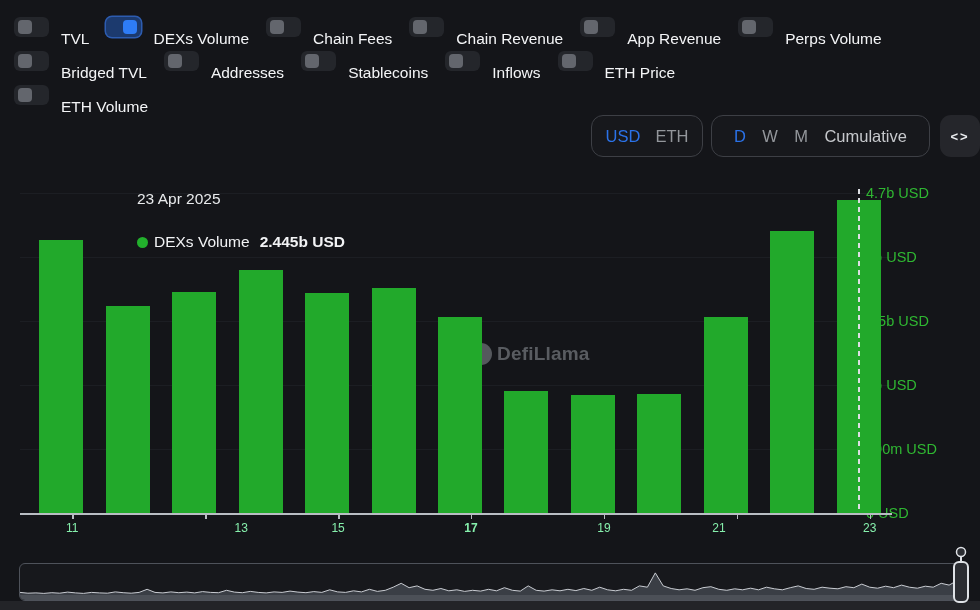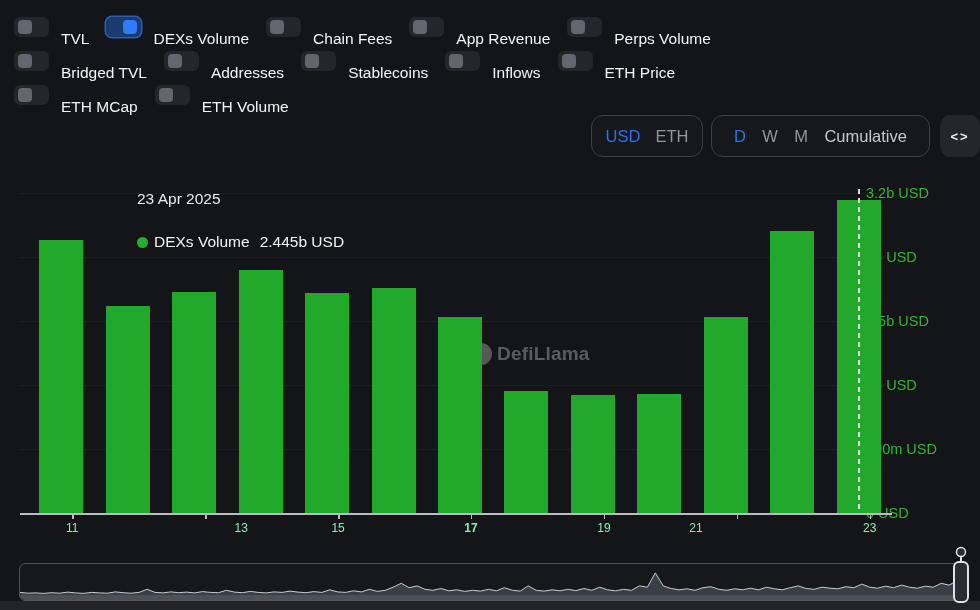--- a/index.html
+++ b/index.html
@@ -62,21 +62,21 @@
   .x-label { position: absolute; top: 521px; font-size: 12px; color: #86efac; transform: translateX(-50%); z-index: 4; }
   .crosshair {
     position: absolute; top: 189px; width: 2px; height: 324px; z-index: 5;
     background: repeating-linear-gradient(180deg, #dcdee2 0 5px, transparent 5px 9px);
   }
   .tooltip { position: absolute; left: 137px; top: 190px; z-index: 6; }
   .tooltip .tt-date { font-size: 15.5px; color: #e8eaec; margin-bottom: 25px; }
   .tooltip .tt-line { display: flex; align-items: center; font-size: 15.5px; color: #f2f3f5; }
   .tt-dot { width: 11px; height: 11px; border-radius: 50%; background: #22b02c; margin-right: 6px; }
   .tt-series { margin-right: 10px; }
-  .tt-value { font-weight: normal; }
+  .tt-value { font-weight: bold; }
 
   
   .navigator {
     position: absolute; left: 19px; top: 563px; width: 948px; height: 38px;
     border: 1.5px solid #4e525a; border-radius: 6px; overflow: hidden;
     background: #17181c;
   }
   .navigator svg { position: absolute; left: 0; top: 0; }
   .nav-bottom-band { position: absolute; left: 0; right: 0; bottom: 0; height: 5px; background: #4c5057; }
   .nav-handle { position: absolute; left: 950px; top: 546px; z-index: 7; cursor: ew-resize; }
@@ -104,20 +104,26 @@
         <div class="toggle-item">
           <div class="switch off">
             <div class="knob"></div>
           </div>
           <span class="toggle-label">Chain Fees</span>
         </div>
         <div class="toggle-item">
           <div class="switch off">
             <div class="knob"></div>
           </div>
+          <span class="toggle-label">Chain Revenue</span>
+        </div>
+        <div class="toggle-item">
+          <div class="switch off">
+            <div class="knob"></div>
+          </div>
           <span class="toggle-label">App Revenue</span>
         </div>
         <div class="toggle-item">
           <div class="switch off">
             <div class="knob"></div>
           </div>
           <span class="toggle-label">Perps Volume</span>
         </div>
       </div>
       <div class="toggle-row">
@@ -146,26 +152,20 @@
           <span class="toggle-label">Inflows</span>
         </div>
         <div class="toggle-item">
           <div class="switch off">
             <div class="knob"></div>
           </div>
           <span class="toggle-label">ETH Price</span>
         </div>
       </div>
       <div class="toggle-row">
-        <div class="toggle-item">
-          <div class="switch off">
-            <div class="knob"></div>
-          </div>
-          <span class="toggle-label">ETH MCap</span>
-        </div>
         <div class="toggle-item">
           <div class="switch off">
             <div class="knob"></div>
           </div>
           <span class="toggle-label">ETH Volume</span>
         </div>
       </div>
     </div>
 
   <div class="controls">
@@ -194,21 +194,21 @@
     <div class="tooltip">
       <div class="tt-date">23 Apr 2025</div>
       <div class="tt-line">
         <span class="tt-dot"></span>
         <span class="tt-series">DEXs Volume</span>
         <span class="tt-value">2.445b USD</span>
       </div>
     </div>
 
   <div class="gridline" style="top: 193px;"></div>
-      <div class="y-label" style="top: 185px;">3.2b USD</div>
+      <div class="y-label" style="top: 185px;">4.7b USD</div>
       <div class="gridline" style="top: 257px;"></div>
       <div class="y-label" style="top: 249px;">2b USD</div>
       <div class="gridline" style="top: 321px;"></div>
       <div class="y-label" style="top: 313px;">1.5b USD</div>
       <div class="gridline" style="top: 385px;"></div>
       <div class="y-label" style="top: 377px;">1b USD</div>
       <div class="gridline" style="top: 449px;"></div>
       <div class="y-label" style="top: 441px;">500m USD</div>
       <div class="y-label" style="top: 505px;">0 USD</div>
       <div class="bar" style="left: 39.23px; width: 44px; top: 240.36px; height: 272.64px;"></div>
@@ -229,21 +229,21 @@
       <div class="x-label" style="left: 72.23px;">11</div>
       <div class="x-tick" style="left: 205.15px;"></div>
       <div class="x-label" style="left: 205.15px; margin-left: 36px;">13</div>
       <div class="x-tick" style="left: 338.07px;"></div>
       <div class="x-label" style="left: 338.07px;">15</div>
       <div class="x-tick" style="left: 470.99px;"></div>
       <div class="x-label" style="left: 470.99px; font-weight: bold;">17</div>
       <div class="x-tick" style="left: 603.91px;"></div>
       <div class="x-label" style="left: 603.91px;">19</div>
       <div class="x-tick" style="left: 736.83px;"></div>
-      <div class="x-label" style="left: 696px;">21</div>
+      <div class="x-label" style="left: 719px;">21</div>
       <div class="x-tick" style="left: 869.75px;"></div>
       <div class="x-label" style="left: 869.75px;">23</div>
       <div class="crosshair" style="left: 857.75px;"></div>
     </div>
 
   <div class="navigator">
     <svg id="spark" width="945" height="35" viewBox="0 0 945 35" preserveAspectRatio="none">
         <path d="M0.0,28.4 L7.9,29.2 L15.9,28.9 L23.8,29.4 L31.8,28.7 L39.7,29.2 L47.6,28.1 L55.6,28.9 L63.5,29.4 L71.5,28.4 L79.4,28.9 L87.4,29.2 L95.3,27.9 L103.2,28.7 L111.2,29.2 L119.1,28.4 L127.1,25.3 L135.0,28.4 L142.9,28.9 L150.9,27.9 L158.8,28.7 L166.8,28.1 L174.7,28.9 L182.6,27.6 L190.6,28.4 L198.5,28.7 L206.5,26.3 L214.4,28.1 L222.4,28.7 L230.3,27.4 L238.2,28.4 L246.2,28.9 L254.1,27.9 L262.1,28.4 L270.0,27.1 L277.9,28.1 L285.9,28.7 L293.8,27.6 L301.8,28.4 L309.7,25.8 L317.6,27.9 L325.6,28.4 L333.5,26.8 L341.5,27.9 L349.4,25.3 L357.4,27.4 L365.3,26.3 L373.2,23.2 L381.2,19.3 L389.1,23.7 L397.1,21.9 L405.0,25.3 L412.9,26.3 L420.9,24.5 L428.8,26.8 L436.8,25.8 L444.7,27.4 L452.6,26.3 L460.6,27.1 L468.5,25.3 L476.5,26.8 L484.4,23.7 L492.4,26.3 L500.3,27.1 L508.2,21.9 L516.2,26.3 L524.1,27.1 L532.1,25.8 L540.0,26.8 L547.9,25.3 L555.9,26.6 L563.8,24.5 L571.8,26.3 L579.7,23.2 L587.6,25.8 L595.6,26.8 L603.5,25.3 L611.5,26.3 L619.4,21.9 L627.4,23.2 L635.3,8.9 L643.2,21.9 L651.2,24.5 L659.1,25.8 L667.1,24.8 L675.0,26.3 L682.9,23.7 L690.9,22.7 L698.8,25.3 L706.8,26.3 L714.7,24.8 L722.6,25.8 L730.6,24.2 L738.5,25.8 L746.5,23.2 L754.4,24.8 L762.4,25.8 L770.3,23.7 L778.2,21.9 L786.2,24.5 L794.1,25.3 L802.1,23.2 L810.0,24.2 L817.9,24.8 L825.9,22.7 L833.8,23.7 L841.8,20.1 L849.7,23.2 L857.6,24.2 L865.6,22.2 L873.5,23.7 L881.5,21.1 L889.4,23.2 L897.4,24.2 L905.3,22.2 L913.2,23.2 L921.2,19.3 L929.1,21.1 L937.1,16.7 L945.0,21.9 L945,35 L0,35 Z" fill="#3a3e45"></path>
         <path d="M0.0,28.4 L7.9,29.2 L15.9,28.9 L23.8,29.4 L31.8,28.7 L39.7,29.2 L47.6,28.1 L55.6,28.9 L63.5,29.4 L71.5,28.4 L79.4,28.9 L87.4,29.2 L95.3,27.9 L103.2,28.7 L111.2,29.2 L119.1,28.4 L127.1,25.3 L135.0,28.4 L142.9,28.9 L150.9,27.9 L158.8,28.7 L166.8,28.1 L174.7,28.9 L182.6,27.6 L190.6,28.4 L198.5,28.7 L206.5,26.3 L214.4,28.1 L222.4,28.7 L230.3,27.4 L238.2,28.4 L246.2,28.9 L254.1,27.9 L262.1,28.4 L270.0,27.1 L277.9,28.1 L285.9,28.7 L293.8,27.6 L301.8,28.4 L309.7,25.8 L317.6,27.9 L325.6,28.4 L333.5,26.8 L341.5,27.9 L349.4,25.3 L357.4,27.4 L365.3,26.3 L373.2,23.2 L381.2,19.3 L389.1,23.7 L397.1,21.9 L405.0,25.3 L412.9,26.3 L420.9,24.5 L428.8,26.8 L436.8,25.8 L444.7,27.4 L452.6,26.3 L460.6,27.1 L468.5,25.3 L476.5,26.8 L484.4,23.7 L492.4,26.3 L500.3,27.1 L508.2,21.9 L516.2,26.3 L524.1,27.1 L532.1,25.8 L540.0,26.8 L547.9,25.3 L555.9,26.6 L563.8,24.5 L571.8,26.3 L579.7,23.2 L587.6,25.8 L595.6,26.8 L603.5,25.3 L611.5,26.3 L619.4,21.9 L627.4,23.2 L635.3,8.9 L643.2,21.9 L651.2,24.5 L659.1,25.8 L667.1,24.8 L675.0,26.3 L682.9,23.7 L690.9,22.7 L698.8,25.3 L706.8,26.3 L714.7,24.8 L722.6,25.8 L730.6,24.2 L738.5,25.8 L746.5,23.2 L754.4,24.8 L762.4,25.8 L770.3,23.7 L778.2,21.9 L786.2,24.5 L794.1,25.3 L802.1,23.2 L810.0,24.2 L817.9,24.8 L825.9,22.7 L833.8,23.7 L841.8,20.1 L849.7,23.2 L857.6,24.2 L865.6,22.2 L873.5,23.7 L881.5,21.1 L889.4,23.2 L897.4,24.2 L905.3,22.2 L913.2,23.2 L921.2,19.3 L929.1,21.1 L937.1,16.7 L945.0,21.9" fill="none" stroke="#c9ccd2" stroke-width="1"></path>
       </svg>

